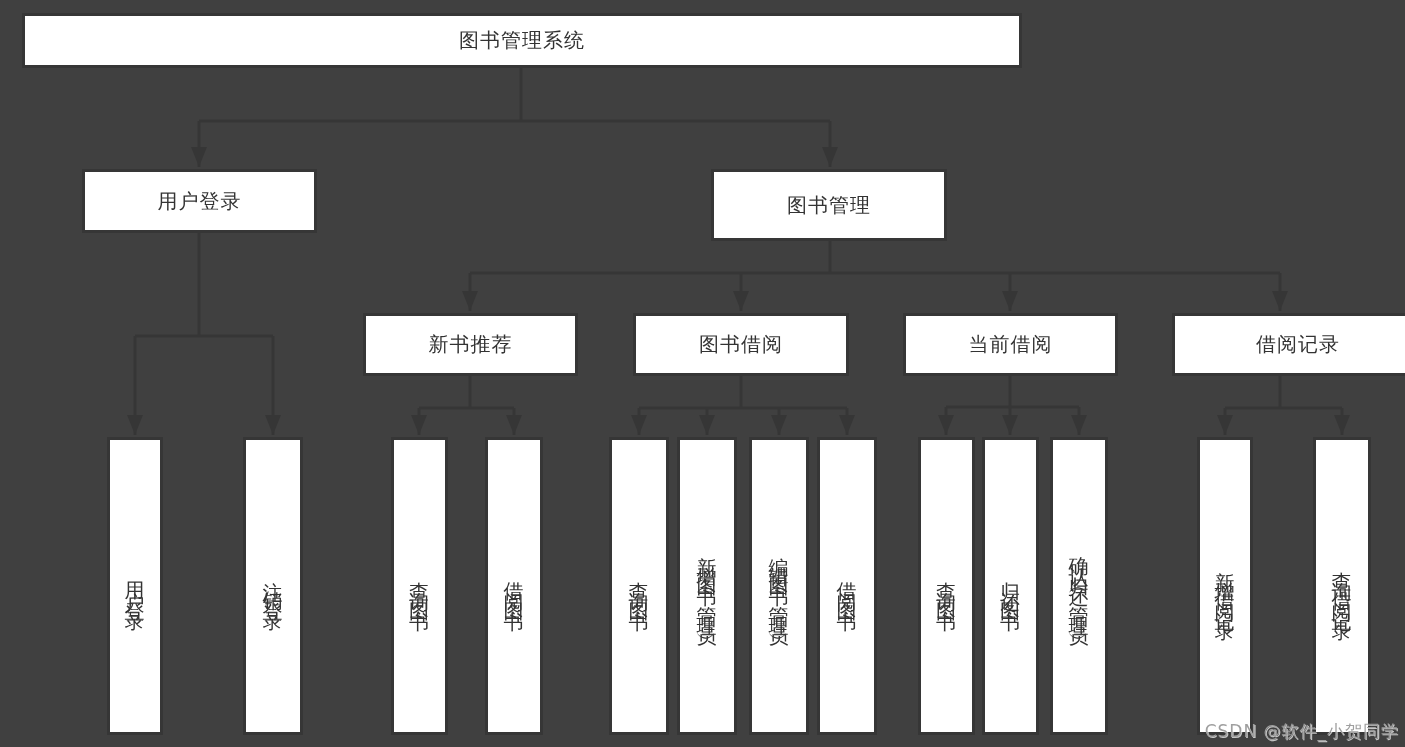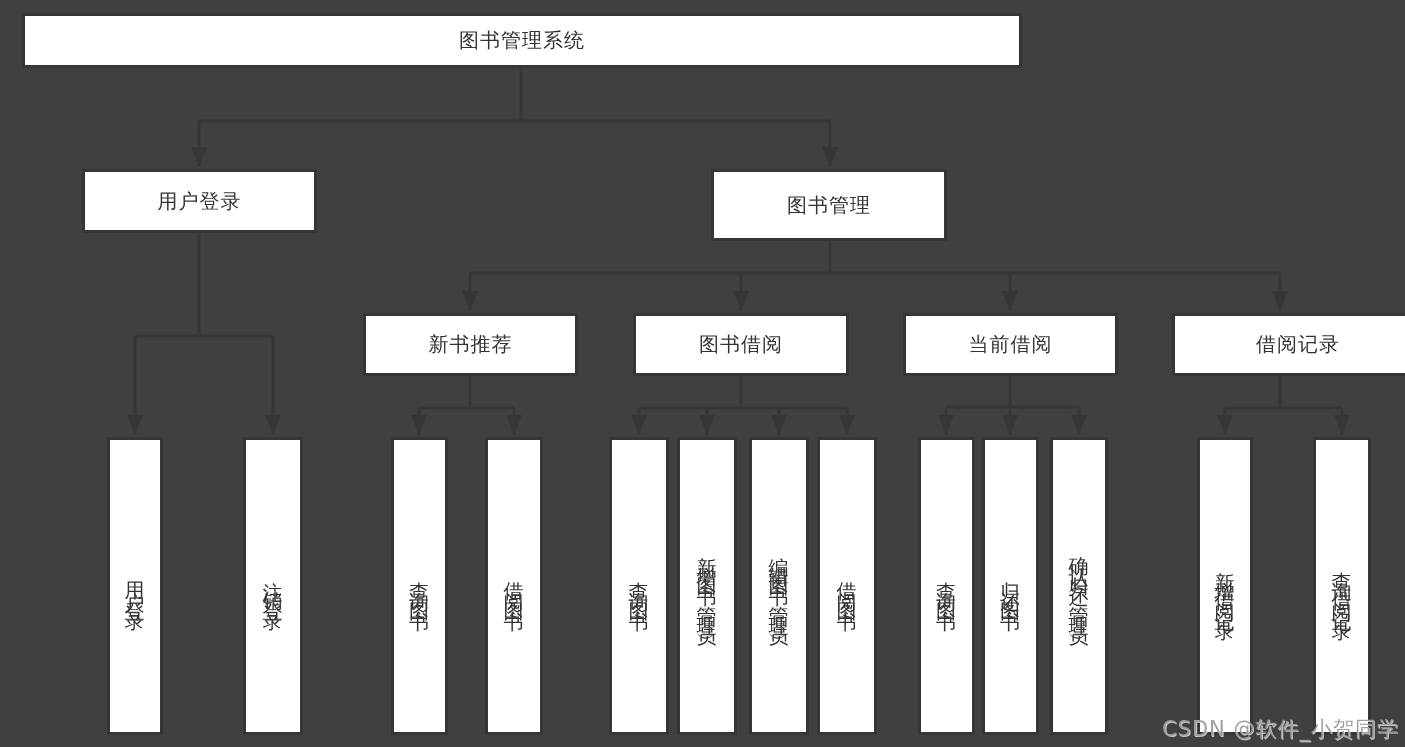--- a/index.html
+++ b/index.html
@@ -44,21 +44,21 @@
     writing-mode: vertical-rl;
     text-orientation: mixed;
     letter-spacing: 10px;
     line-height: 1;
   }
   .watermark {
     position: absolute;
     right: 6px;
     bottom: 4px;
     z-index: 5;
-    font-size: 21px;
+    font-size: 17px;
     letter-spacing: 1px;
     color: #9f9f9f;
     text-shadow: 1px 1px 0 rgba(255,255,255,0.7);
     white-space: nowrap;
     margin-left: 42px;
   }
 </style>
 </head>
 <body>
 

